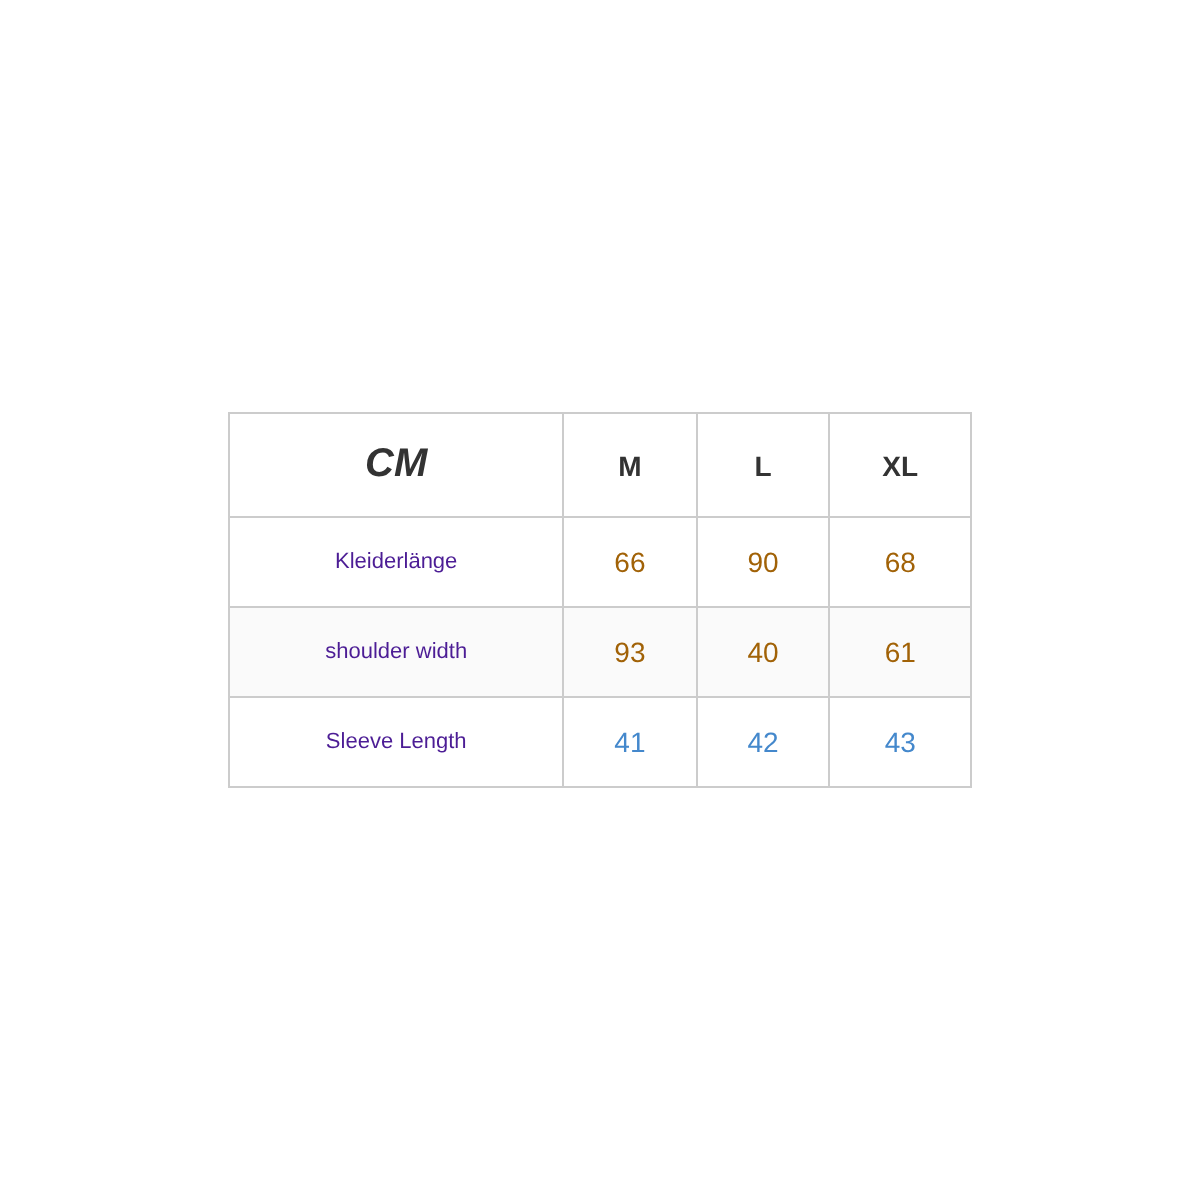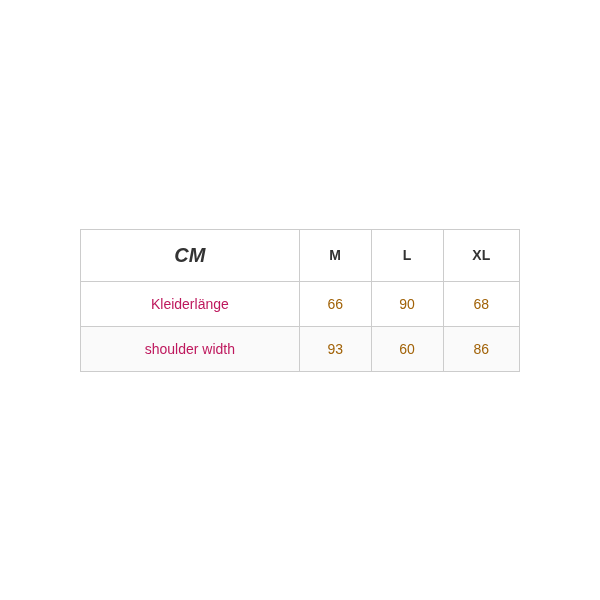--- a/index.html
+++ b/index.html
@@ -12,21 +12,21 @@
       width: 600px;
       height: 600px;
       background-color: #ffffff;
       display: flex;
       align-items: center;
       justify-content: center;
       font-family: Arial, sans-serif;
     }
 
     .table-container {
-      width: 440px;
+      width: 372px;
     }
 
     table {
       width: 100%;
       border-collapse: collapse;
       border: 1px solid #cccccc;
     }
 
     th, td {
       border: 1px solid #cccccc;
@@ -43,22 +43,22 @@
       text-align: center;
     }
 
     .header-size {
       font-size: 14px;
       font-weight: bold;
       color: #333333;
     }
 
     .row-label {
-      font-size: 14px;
-      color: #be185d;
+      font-size: 11px;
+      color: #4c1d95;
       text-align: center;
     }
 
     .value-normal {
       color: #a16207;
       font-size: 14px;
     }
 
     .value-orange {
       color: #e8a020;
@@ -90,18 +90,24 @@
     <tbody id="table-body">
     <tr>
           <td class="row-label">Kleiderlänge</td>
           <td class="value-normal">66</td>
           <td class="value-normal">90</td>
           <td class="value-normal">68</td>
         </tr>
         <tr>
           <td class="row-label">shoulder width</td>
           <td class="value-normal">93</td>
-          <td class="value-normal">60</td>
-          <td class="value-normal">86</td>
+          <td class="value-normal">40</td>
+          <td class="value-normal">61</td>
+        </tr>
+        <tr>
+          <td class="row-label">Sleeve Length</td>
+          <td class="value-blue">41</td>
+          <td class="value-blue">42</td>
+          <td class="value-blue">43</td>
         </tr>
       </tbody>
   </table>
 </div>
 
 </body></html>

